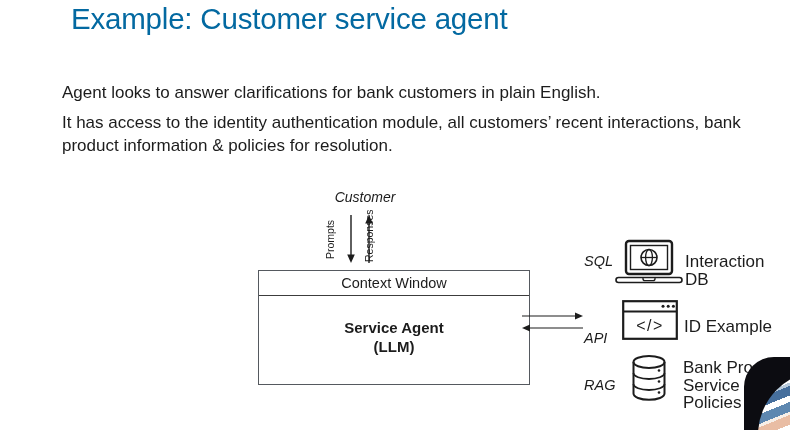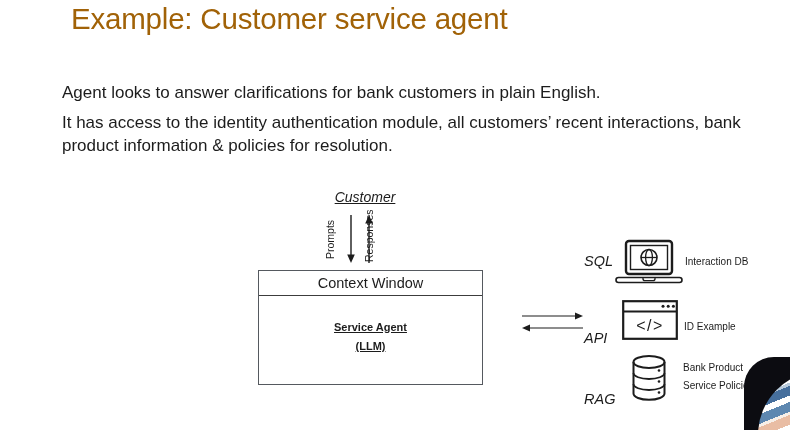--- a/index.html
+++ b/index.html
@@ -2,48 +2,48 @@
 <html><head>
 <meta charset="utf-8">
 <style>
   html,body { margin:0; padding:0; background:#fff; }
   .slide {
     position:relative; width:790px; height:430px; overflow:hidden;
     background:#ffffff; font-family:"Liberation Sans", sans-serif; color:#1c1c1c;
   }
   .title {
     position:absolute; left:71px; top:2px; margin:0;
-    font-size:29.5px; font-weight:400; letter-spacing:-0.2px; color:#a16207;
+    font-size:29.5px; font-weight:400; letter-spacing:-0.2px; color:#0369a1;
   }
   .para { position:absolute; left:62px; margin:0; font-size:17px; line-height:23px; width:728px; }
   .p1 { top:81px; }
   .p2 { top:111px; }
 
   
   .customer { position:absolute; left:300px; top:189px; width:130px; text-align:center;
-              font-style:italic; font-size:14px;text-decoration:underline; }
+              font-style:italic; font-size:14px; }
   .v-label { position:absolute; height:12px; line-height:12px; font-size:10.5px; white-space:nowrap;
              transform-origin:0 100%; transform:rotate(-90deg); }
   .prompts   { left:336px; top:247px; }
   .responses { left:375px; top:250px; }
   .abs { position:absolute; }
 
   
-  .agent-box { position:absolute; left:258px; top:270px; width:225px; height:115px;
+  .agent-box { position:absolute; left:258px; top:270px; width:272px; height:115px;
                border:1.5px solid #55595f; box-sizing:border-box; background:#fff; }
   .agent-header { height:25px; line-height:25px; text-align:center; font-size:14.5px;
                   border-bottom:1.5px solid #3c3c3c; box-sizing:border-box; }
   .agent-body { height:87px; display:flex; flex-direction:column; align-items:center;
                 justify-content:center; padding-bottom:6px; box-sizing:border-box; }
-  .agent-body div { font-weight:700; font-size:11px; line-height:19px;text-decoration:underline; }
+  .agent-body div { font-weight:700; font-size:15px; line-height:19px; }
 
   
   .method { position:absolute; left:584px; width:36px; 
             font-style:italic; font-size:14.5px; }
-  .tool-label { position:absolute; font-size:10px; line-height:17.5px; }
+  .tool-label { position:absolute; font-size:17px; line-height:17.5px; }
 
   svg .ln { stroke:#1c1c1c; fill:none; }
   svg .fl { fill:#1c1c1c; stroke:none; }
 
   
   .logo { position:absolute; left:744px; top:357px; width:130px; height:130px;
           background:#0c0c11; border-radius:30px; overflow:hidden; }
   .logo-stripes { position:absolute; left:14px; top:14px; width:128px; height:128px;
           border-radius:50%;
           background:repeating-linear-gradient(338deg,
@@ -102,21 +102,21 @@
   <svg class="abs" style="left:622px;top:300px;" width="56" height="40">
     <rect class="ln" x="1.2" y="1.2" width="53.6" height="37.6" stroke-width="2.2"></rect>
     <line class="ln" x1="1" y1="11.5" x2="55" y2="11.5" stroke-width="2"></line>
     <circle class="fl" cx="41" cy="6.3" r="1.5"></circle>
     <circle class="fl" cx="46.2" cy="6.3" r="1.5"></circle>
     <circle class="fl" cx="51.4" cy="6.3" r="1.5"></circle>
     <text x="28" y="31" text-anchor="middle" font-size="16" letter-spacing="1.5" fill="#1c1c1c">&lt;/&gt;</text>
   </svg>
   <div class="tool-label" style="left:684px;top:318px;">ID Example</div>
 
-  <div class="method" style="top:391px;">RAG</div>
+  <div class="method" style="top:377px;">RAG</div>
   <svg class="abs" style="left:630px;top:354px;" width="38" height="48">
     <ellipse class="ln" cx="19" cy="8" rx="15.5" ry="6" stroke-width="2"></ellipse>
     <path class="ln" d="M3.5,8 V39.5 A15.5,6.3 0 0 0 34.5,39.5 V8" stroke-width="2"></path>
     <path class="ln" d="M3.5,19 A15.5,6 0 0 0 34.5,19" stroke-width="1.8"></path>
     <path class="ln" d="M3.5,30 A15.5,6 0 0 0 34.5,30" stroke-width="1.8"></path>
     <circle class="fl" cx="29" cy="16.5" r="1.3"></circle>
     <circle class="fl" cx="29" cy="27.5" r="1.3"></circle>
     <circle class="fl" cx="29" cy="38.5" r="1.3"></circle>
   </svg>
   <div class="tool-label" style="left:683px;top:359px;">

